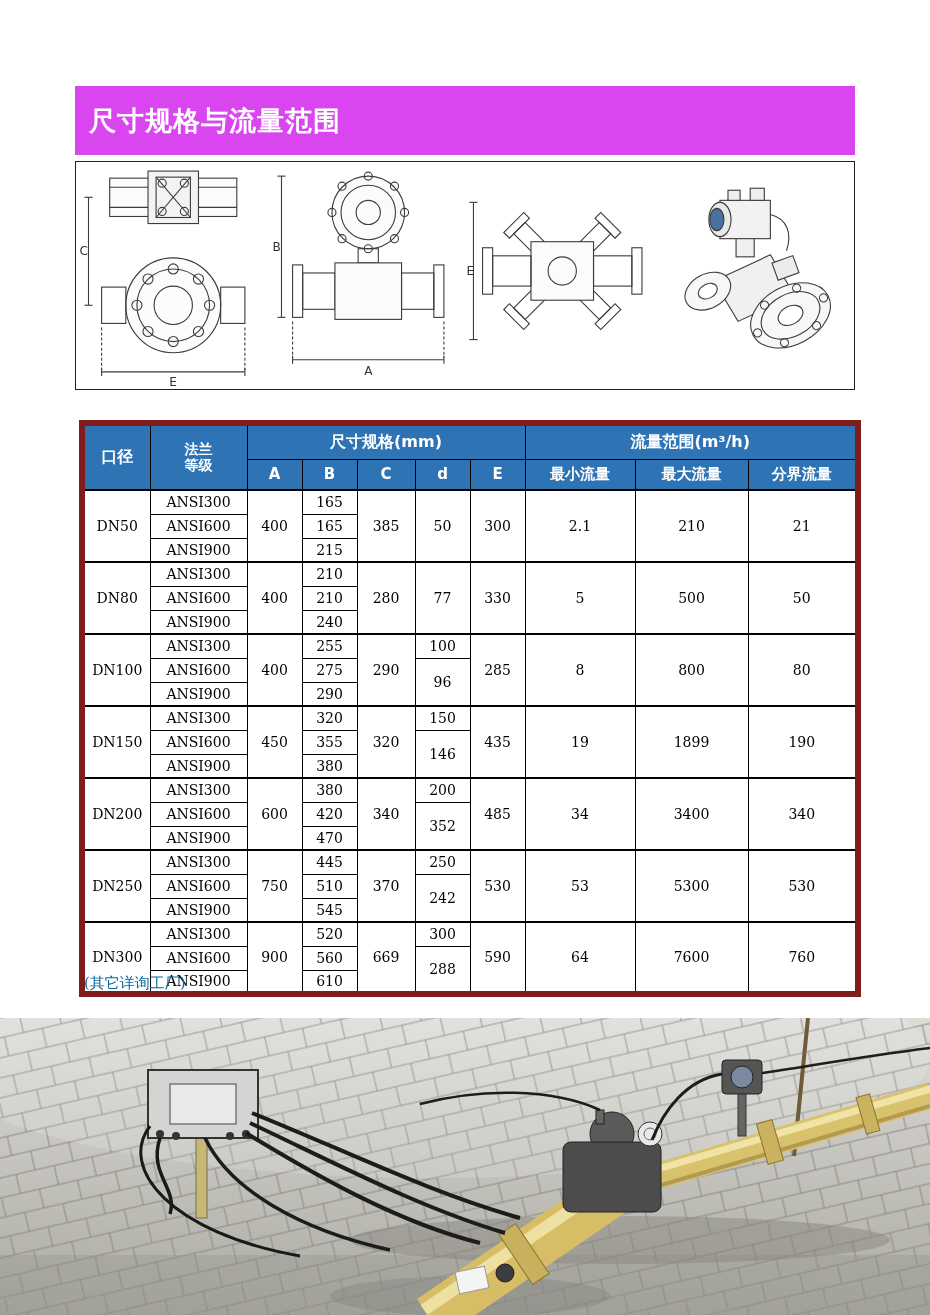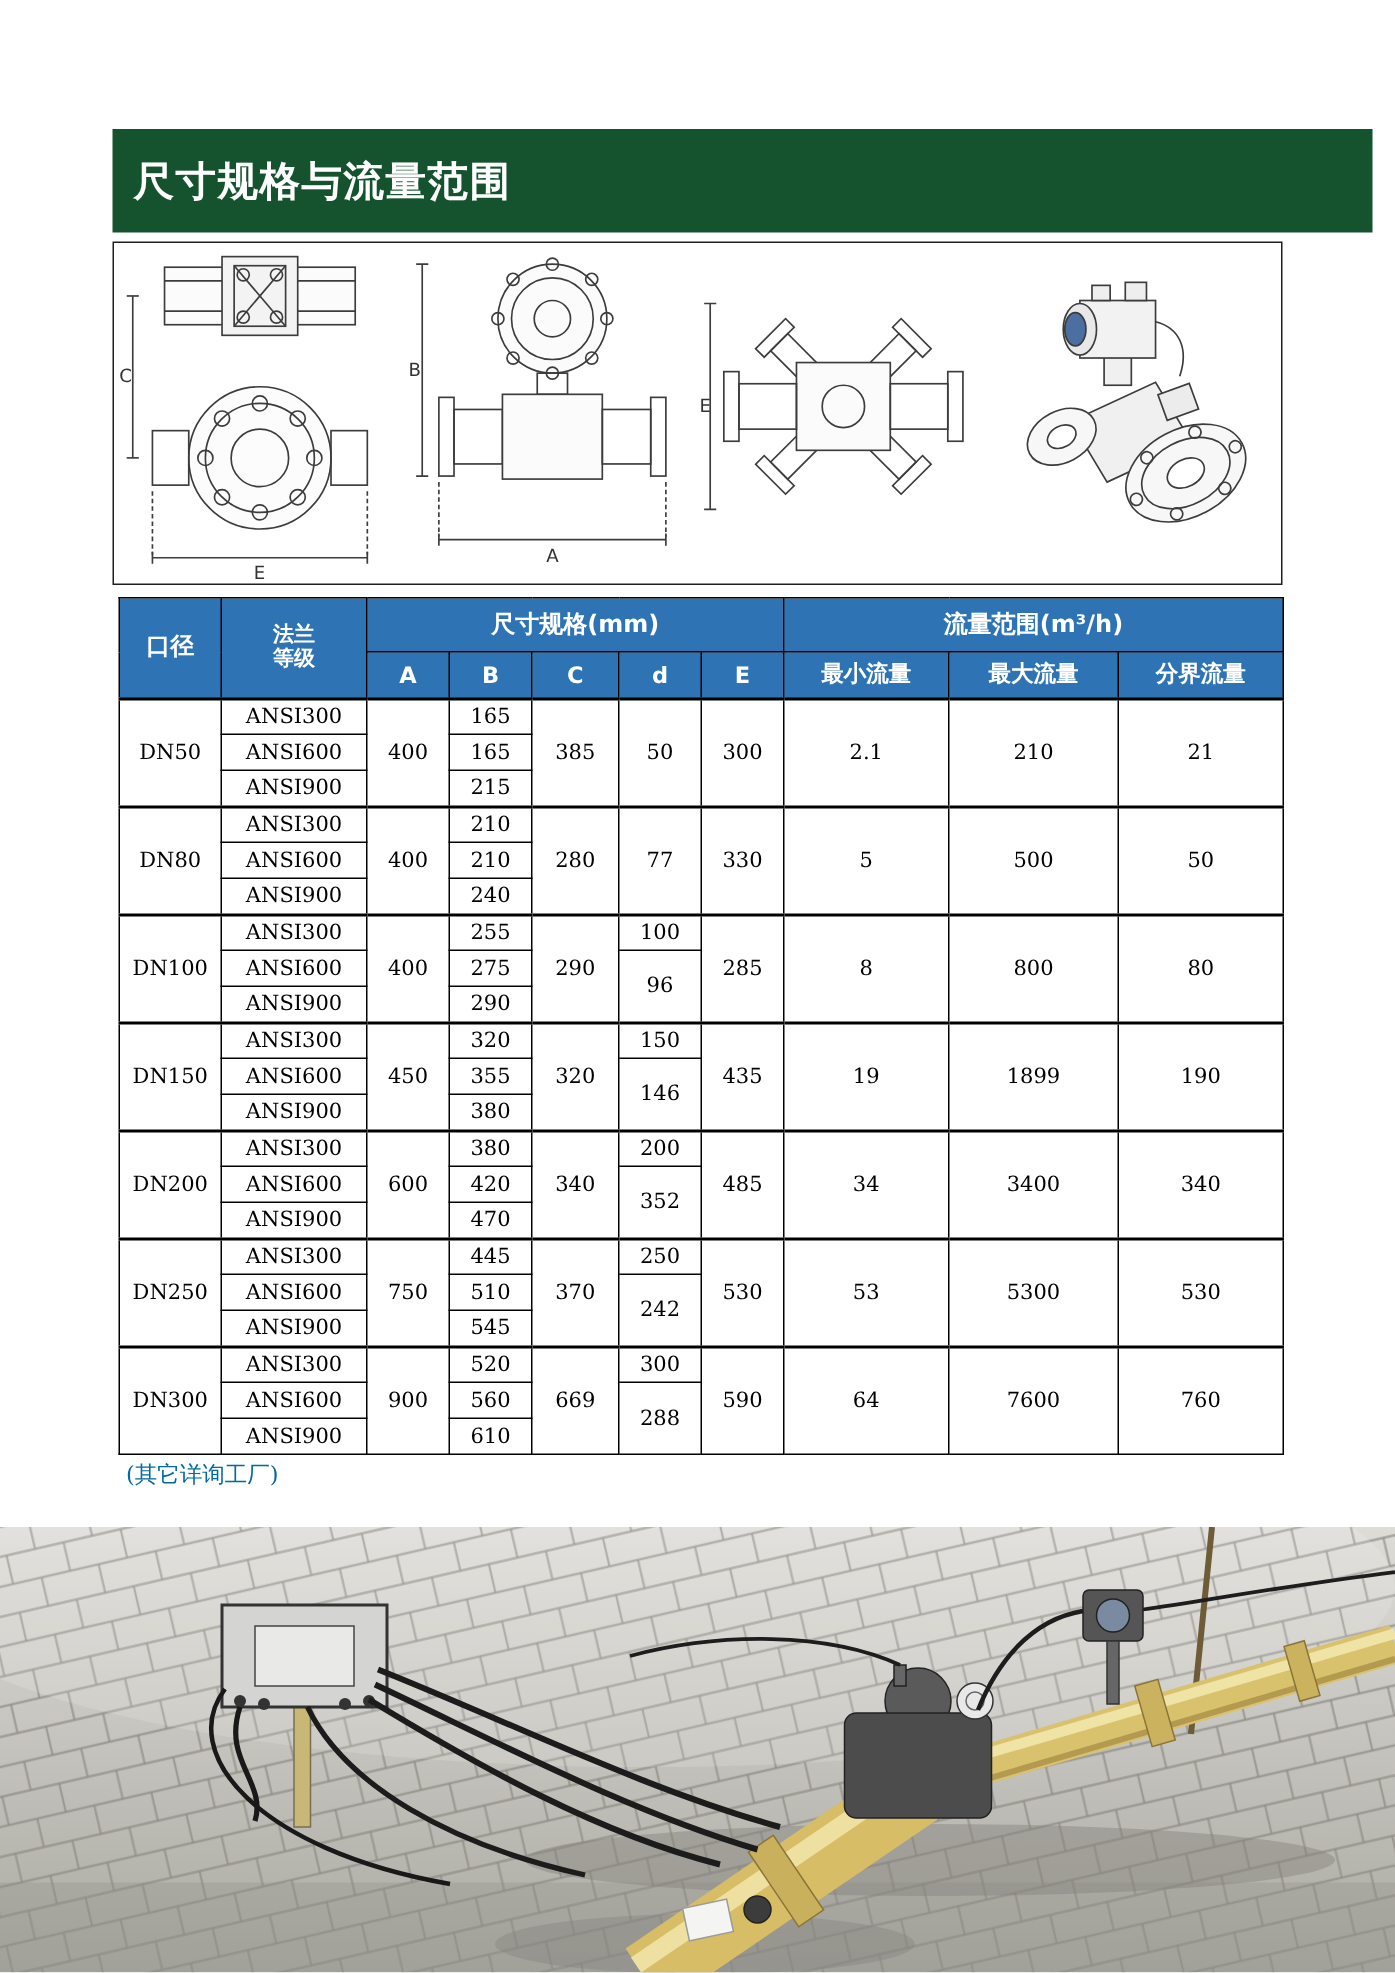--- a/index.html
+++ b/index.html
@@ -1,26 +1,26 @@
 <!DOCTYPE html>
 <html><head>
 <meta charset="utf-8">
 <style>
   * { margin:0; padding:0; box-sizing:border-box; }
   html,body { width:930px; height:1315px; }
   body { position:relative; background:#ffffff; font-family:"DejaVu Sans","Liberation Sans",sans-serif; overflow:hidden; }
 
-  .banner { position:absolute; left:75px; top:86px; width:840px; height:69px; background:#14532d; display:flex; align-items:center;text-align:right; }
+  .banner { position:absolute; left:75px; top:86px; width:780px; height:69px; background:#d946ef; display:flex; align-items:center;text-align:right; }
   .banner .title { color:#ffffff; font-size:27px; font-weight:bold; padding-left:14px; letter-spacing:1px; }
 
   .drawings-box { position:absolute; left:75px; top:161px; width:780px; height:229px; background:#ffffff; border:1px solid #1f1f1f; display:flex; }
   .drawing { flex:1; height:100%; }
   svg text.dim { font-family:"DejaVu Sans","Liberation Sans",sans-serif; font-size:12px; fill:#333; }
 
-  .spec-table { position:absolute; left:79px; top:398px; width:776px; border-collapse:collapse; table-layout:fixed; border:1px solid #7f1d1d; }
+  .spec-table { position:absolute; left:79px; top:420px; width:776px; border-collapse:collapse; table-layout:fixed; border:6px solid #7f1d1d; }
   .spec-table th, .spec-table td { border:1px solid #000; text-align:center; vertical-align:middle; padding:0; }
   .spec-table thead th { background:#2E74B5; color:#ffffff; font-weight:bold; font-size:15px; }
   .spec-table thead tr:first-child th { height:36px; font-size:16px; }
   .spec-table thead tr:first-child th .two-line { line-height:1.1; font-size:14px; }
   .spec-table thead tr:last-child th { height:31px; }
   .spec-table tbody td { height:24px; font-family:"DejaVu Serif","Liberation Serif",serif; font-size:14px; color:#000; background:#fff; }
   .spec-table tbody tr.group-start td { border-top:2px solid #000; }
 
   .note { position:absolute; left:84px; top:974px; font-family:"DejaVu Serif","Liberation Serif",serif; font-size:15px; color:#0369a1; }
 

